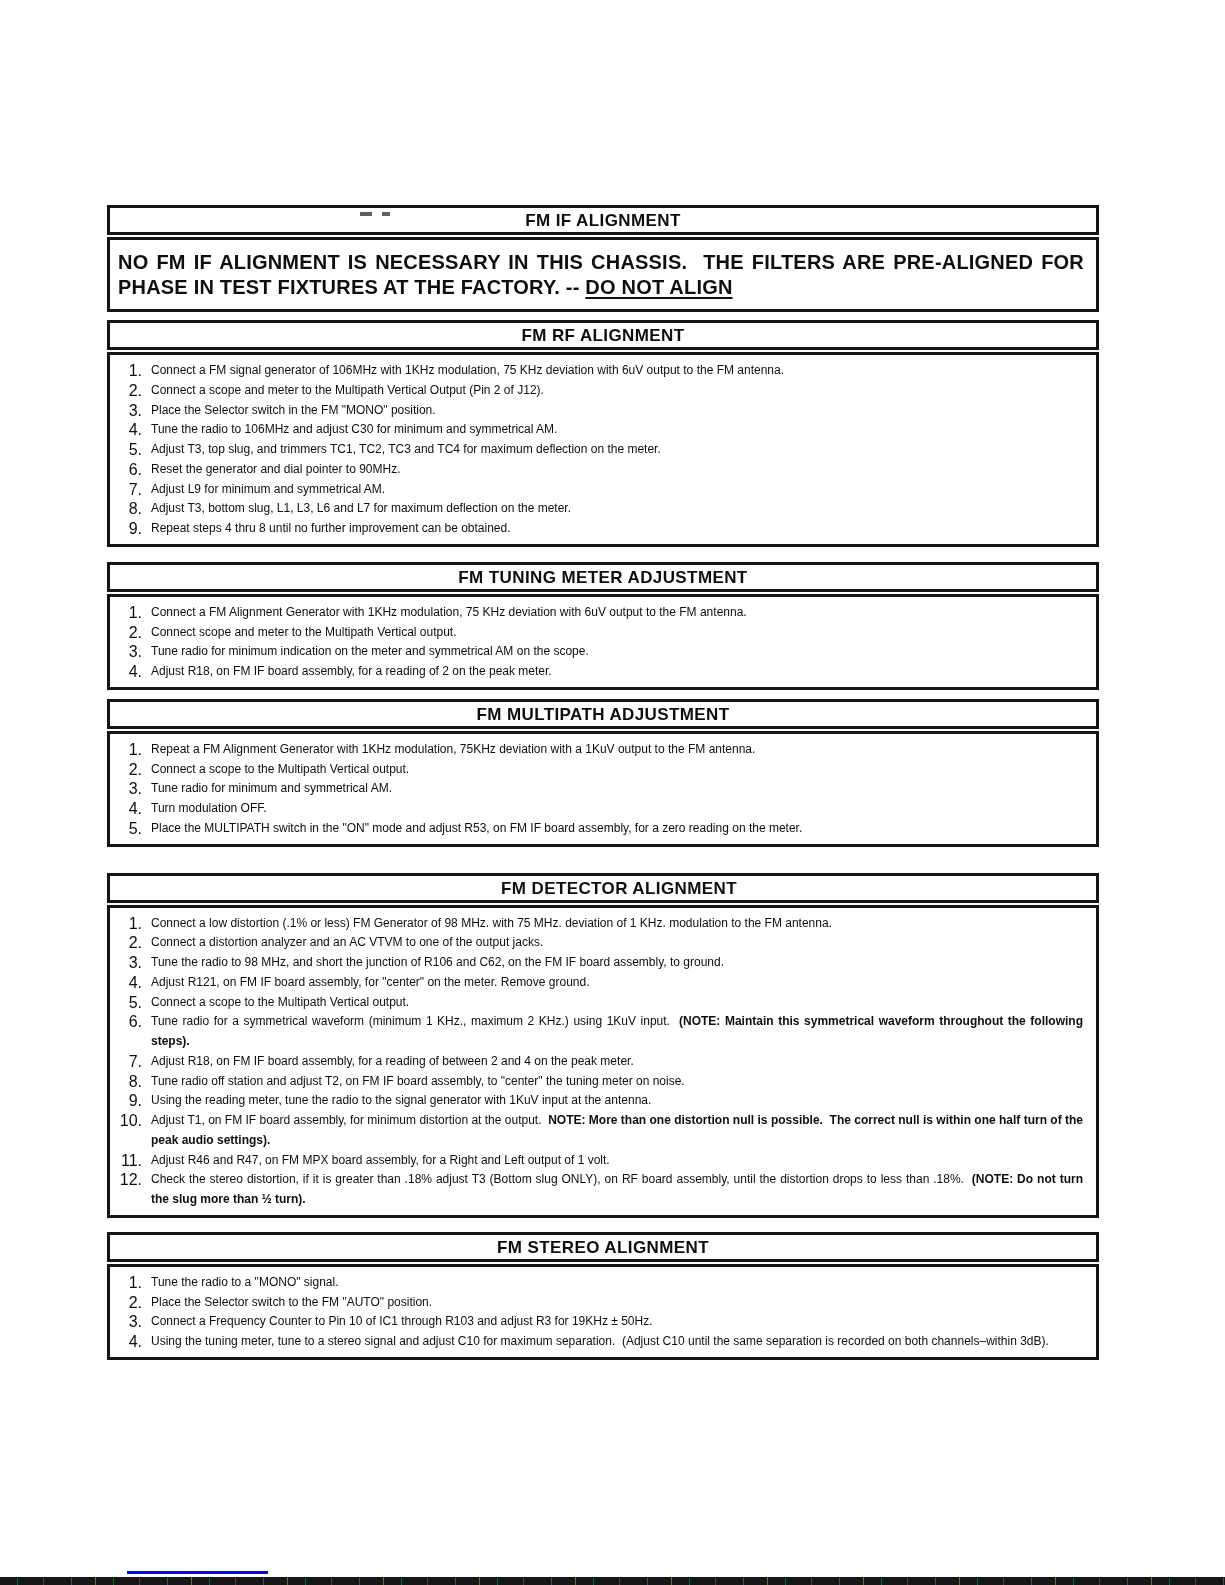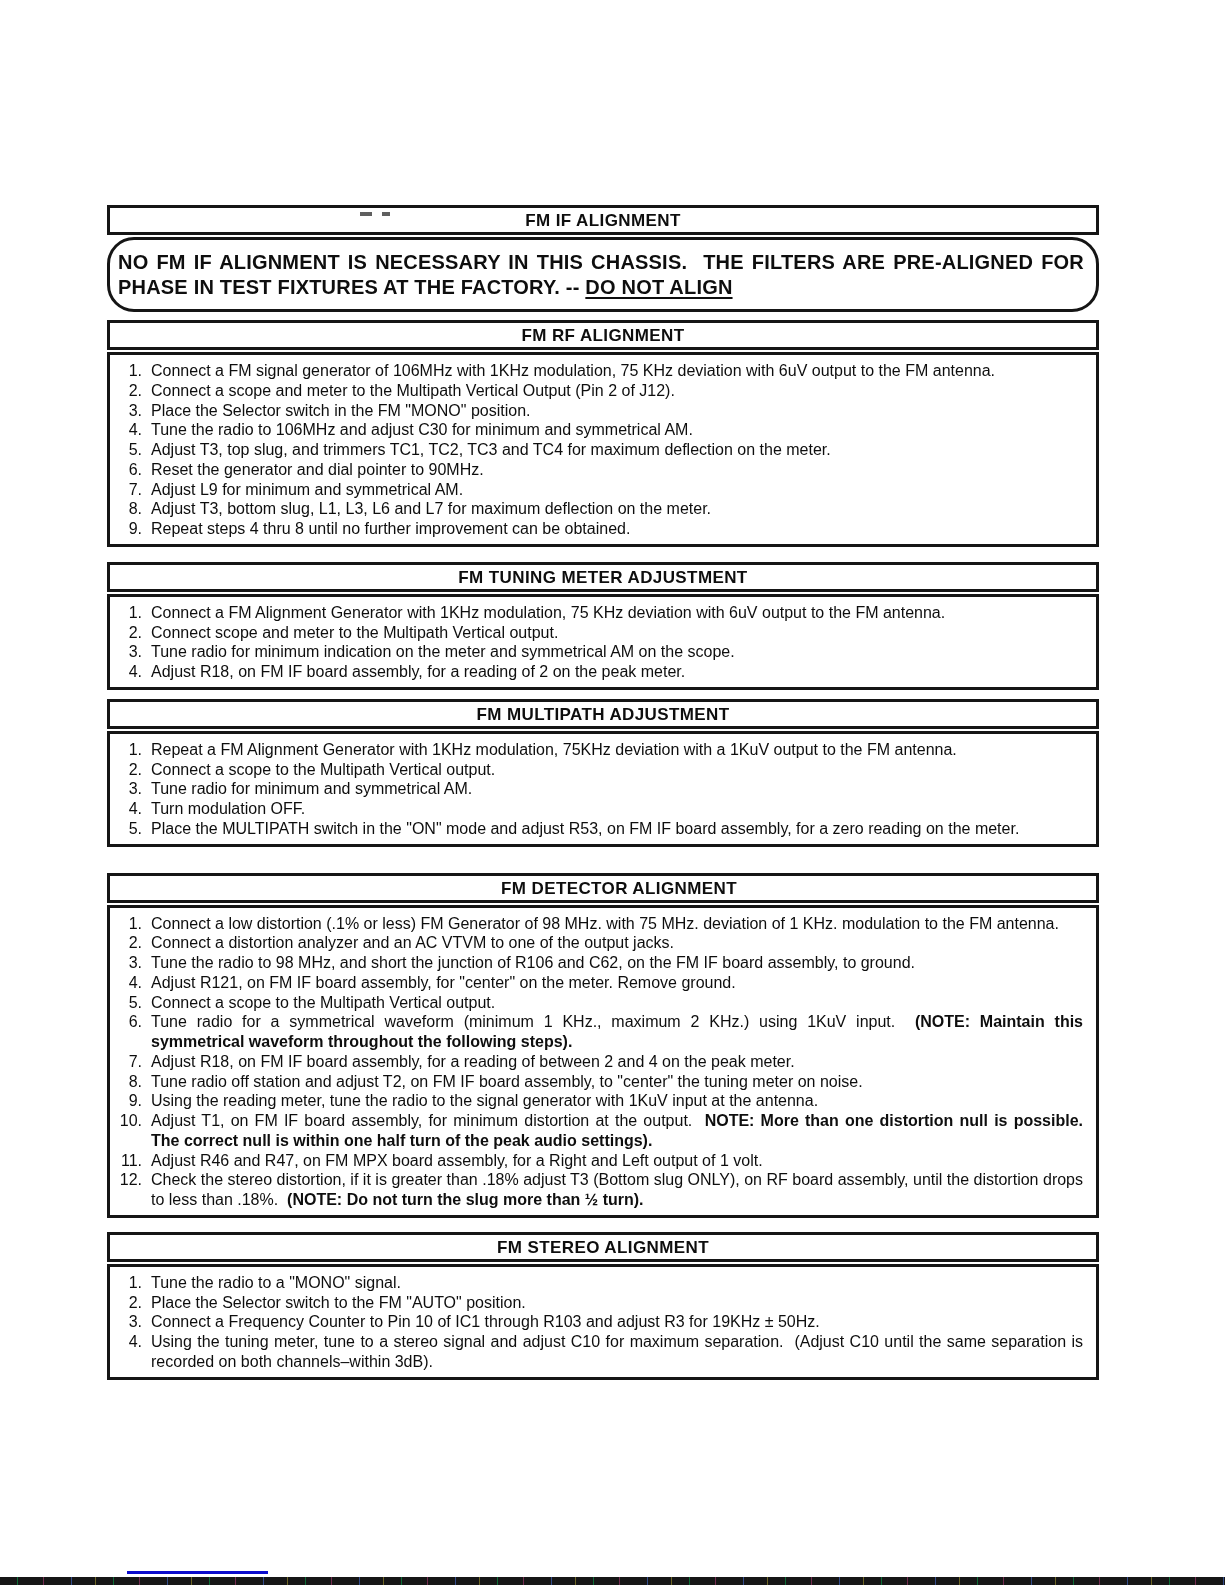--- a/index.html
+++ b/index.html
@@ -52,21 +52,21 @@
     flex:0 0 28px;
     width:28px;
     text-align:right;
     padding-right:9px;
     font-size:16px;
     line-height:19.75px;
     white-space:nowrap;
   }
   .txt{
     flex:1 1 auto;
-    font-size:16px;
+    font-size:12px;
     line-height:19.75px;
     text-align:justify;
     white-space:pre-wrap;
     padding-right:5px;
   }
   .b{font-weight:bold;}
   .u{text-decoration:underline;text-underline-offset:3px;text-decoration-thickness:2px;}
   .artifact-dashes{
     position:absolute;
     left:250px;top:4px;
@@ -94,21 +94,21 @@
         transparent 72px 95px, rgba(240,220,60,.4) 95px 96px);
   }
 </style>
 </head>
 <body>
 
 <div id="page" style="color: rgb(14, 14, 14);">
   <div id="content">
       <div class="section">
         <div class="box sec-header" style="border-color: rgb(21, 21, 21);">FM IF ALIGNMENT<div class="artifact-dashes"></div></div>
-        <div class="box sec-body" style="border-color: rgb(21, 21, 21); border-radius: 27px;">
+        <div class="box sec-body" style="border-color: rgb(21, 21, 21);">
           <div class="notice"><span>NO FM IF ALIGNMENT IS NECESSARY IN THIS CHASSIS.  THE FILTERS ARE PRE-ALIGNED FOR PHASE IN TEST FIXTURES AT THE FACTORY. -- </span><span class="u">DO NOT ALIGN</span></div>
         </div>
       </div>
       <div class="section" style="margin-top: 8px; border-radius: 18px;">
         <div class="box sec-header" style="border-color: rgb(21, 21, 21);">FM RF ALIGNMENT</div>
         <div class="box sec-body" style="border-color: rgb(21, 21, 21);">
           <div class="item">
             <div class="num">1.</div>
             <div class="txt"><span>Connect a FM signal generator of 106MHz with 1KHz modulation, 75 KHz deviation with 6uV output to the FM antenna.</span></div>
           </div>

